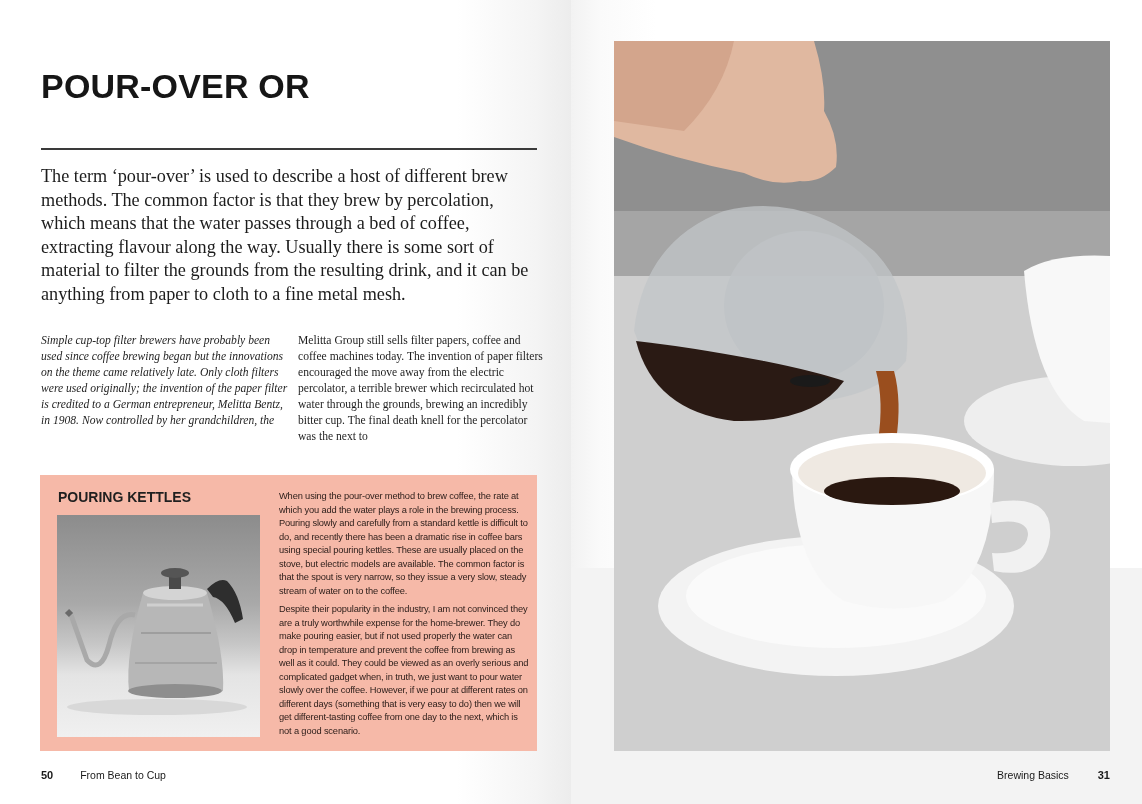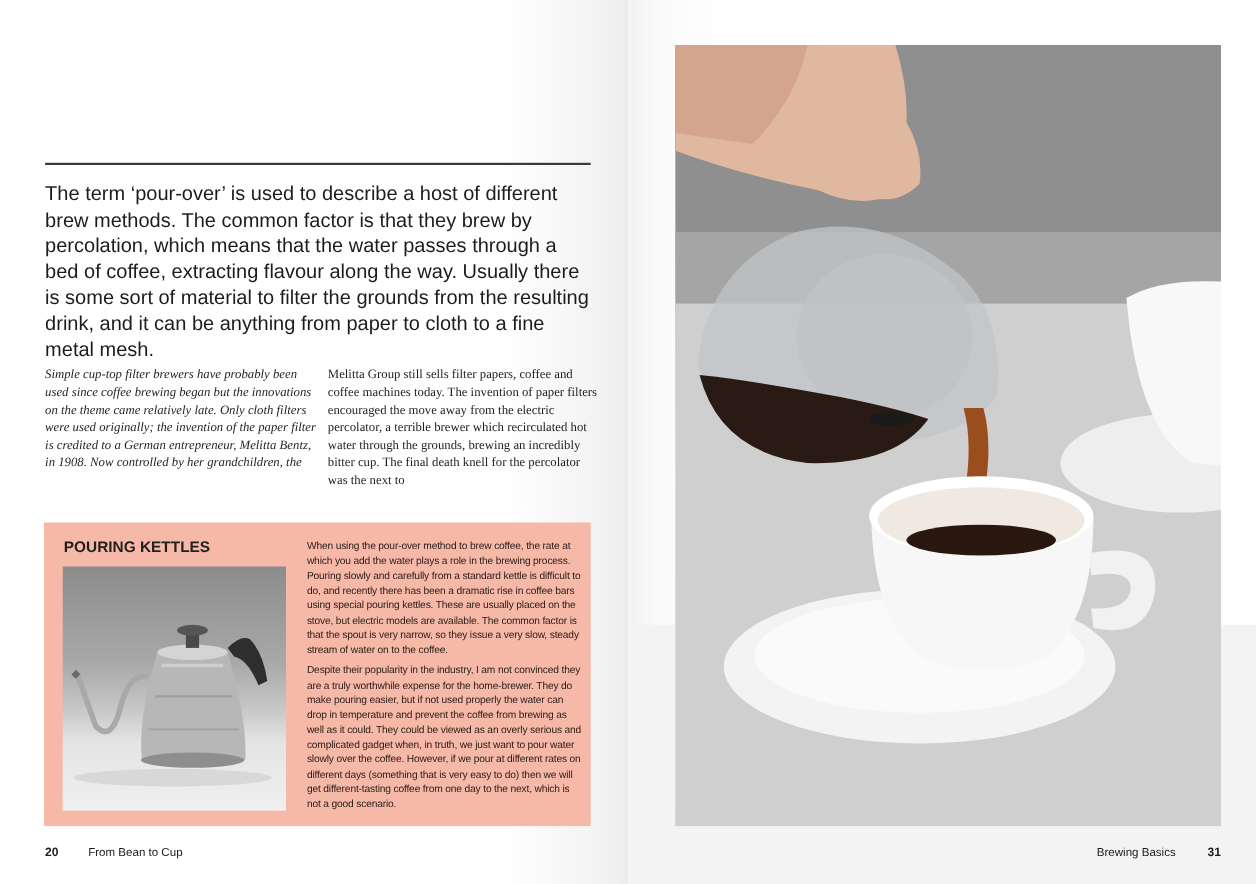--- a/index.html
+++ b/index.html
@@ -14,21 +14,21 @@
       background: linear-gradient(to right, #f2f2f2 0%, #fafafa 5%, #ffffff 15%, #ffffff 100%);
     }
     .title {
       position: absolute; left: 41px; top: 68px; width: 500px;
       font-family: "Liberation Sans", sans-serif; font-weight: 700;
       font-size: 34px; line-height: 36px; color: #161616; letter-spacing: 0.2px;
     }
     .title-rule { position: absolute; left: 41px; top: 148px; width: 496px; height: 2px; background: #3a3a3a; }
     .lead {
       position: absolute; left: 41px; top: 165px; width: 500px;
-      font-family: Liberation Sans, sans-serif; font-size: 18.2px; line-height: 23.6px; color: #1c1c1c;
+      font-family: Liberation Serif, serif; font-size: 18.2px; line-height: 23.6px; color: #1c1c1c;
     }
     .body-col {
       position: absolute; top: 333px; width: 250px;
       font-family: "Liberation Serif", serif; font-size: 11.6px; line-height: 16px; color: #1e1e1e;
     }
     .col1 { left: 41px; font-style: italic; }
     .col2 { left: 298px; width: 245px; }
     .sidebar-box {
       position: absolute; left: 40px; top: 475px; width: 497px; height: 276px;
       background: #f6b9a8;
@@ -64,21 +64,21 @@
       overflow: hidden;
     }
   </style>
 </head>
 <body>
 
 <div class="spread">
 
   <div class="page-left">
     <h1 class="title">
-      <br>
+      <span>POUR-OVER OR</span><br>
     </h1>
     <div class="title-rule"></div>
 
     <p class="lead">The term ‘pour-over’ is used to describe a host of different brew methods. The common factor is that they brew by percolation, which means that the water passes through a bed of coffee, extracting flavour along the way. Usually there is some sort of material to filter the grounds from the resulting drink, and it can be anything from paper to cloth to a fine metal mesh.</p>
 
     <p class="body-col col1">Simple cup-top filter brewers have probably been used since coffee brewing began but the innovations on the theme came relatively late. Only cloth filters were used originally; the invention of the paper filter is credited to a German entrepreneur, Melitta Bentz, in 1908. Now controlled by her grandchildren, the</p>
     <p class="body-col col2">Melitta Group still sells filter papers, coffee and coffee machines today. The invention of paper filters encouraged the move away from the electric percolator, a terrible brewer which recirculated hot water through the grounds, brewing an incredibly bitter cup. The final death knell for the percolator was the next to</p>
 
     <div class="sidebar-box">
       <div class="sidebar-title">POURING KETTLES</div>
@@ -100,21 +100,21 @@
         </svg>
       </div>
 
       <div class="sidebar-text">
         <p>When using the pour-over method to brew coffee, the rate at which you add the water plays a role in the brewing process. Pouring slowly and carefully from a standard kettle is difficult to do, and recently there has been a dramatic rise in coffee bars using special pouring kettles. These are usually placed on the stove, but electric models are available. The common factor is that the spout is very narrow, so they issue a very slow, steady stream of water on to the coffee.</p>
         <p>Despite their popularity in the industry, I am not convinced they are a truly worthwhile expense for the home-brewer. They do make pouring easier, but if not used properly the water can drop in temperature and prevent the coffee from brewing as well as it could. They could be viewed as an overly serious and complicated gadget when, in truth, we just want to pour water slowly over the coffee. However, if we pour at different rates on different days (something that is very easy to do) then we will get different-tasting coffee from one day to the next, which is not a good scenario.</p>
       </div>
     </div>
 
     <div class="folio folio-left">
-      <span class="num">20</span>
+      <span class="num">50</span>
       <span>From Bean to Cup</span>
     </div>
   </div>
 
   <div class="page-right">
     <div class="coffee-photo">
       <svg width="496" height="710" viewBox="0 0 496 710">
         <rect x="0" y="0" width="496" height="230" fill="#8f8f8f"></rect>
         <rect x="0" y="170" width="496" height="70" fill="#a5a5a5"></rect>
         <rect x="0" y="235" width="496" height="475" fill="#cfcfcf"></rect>

